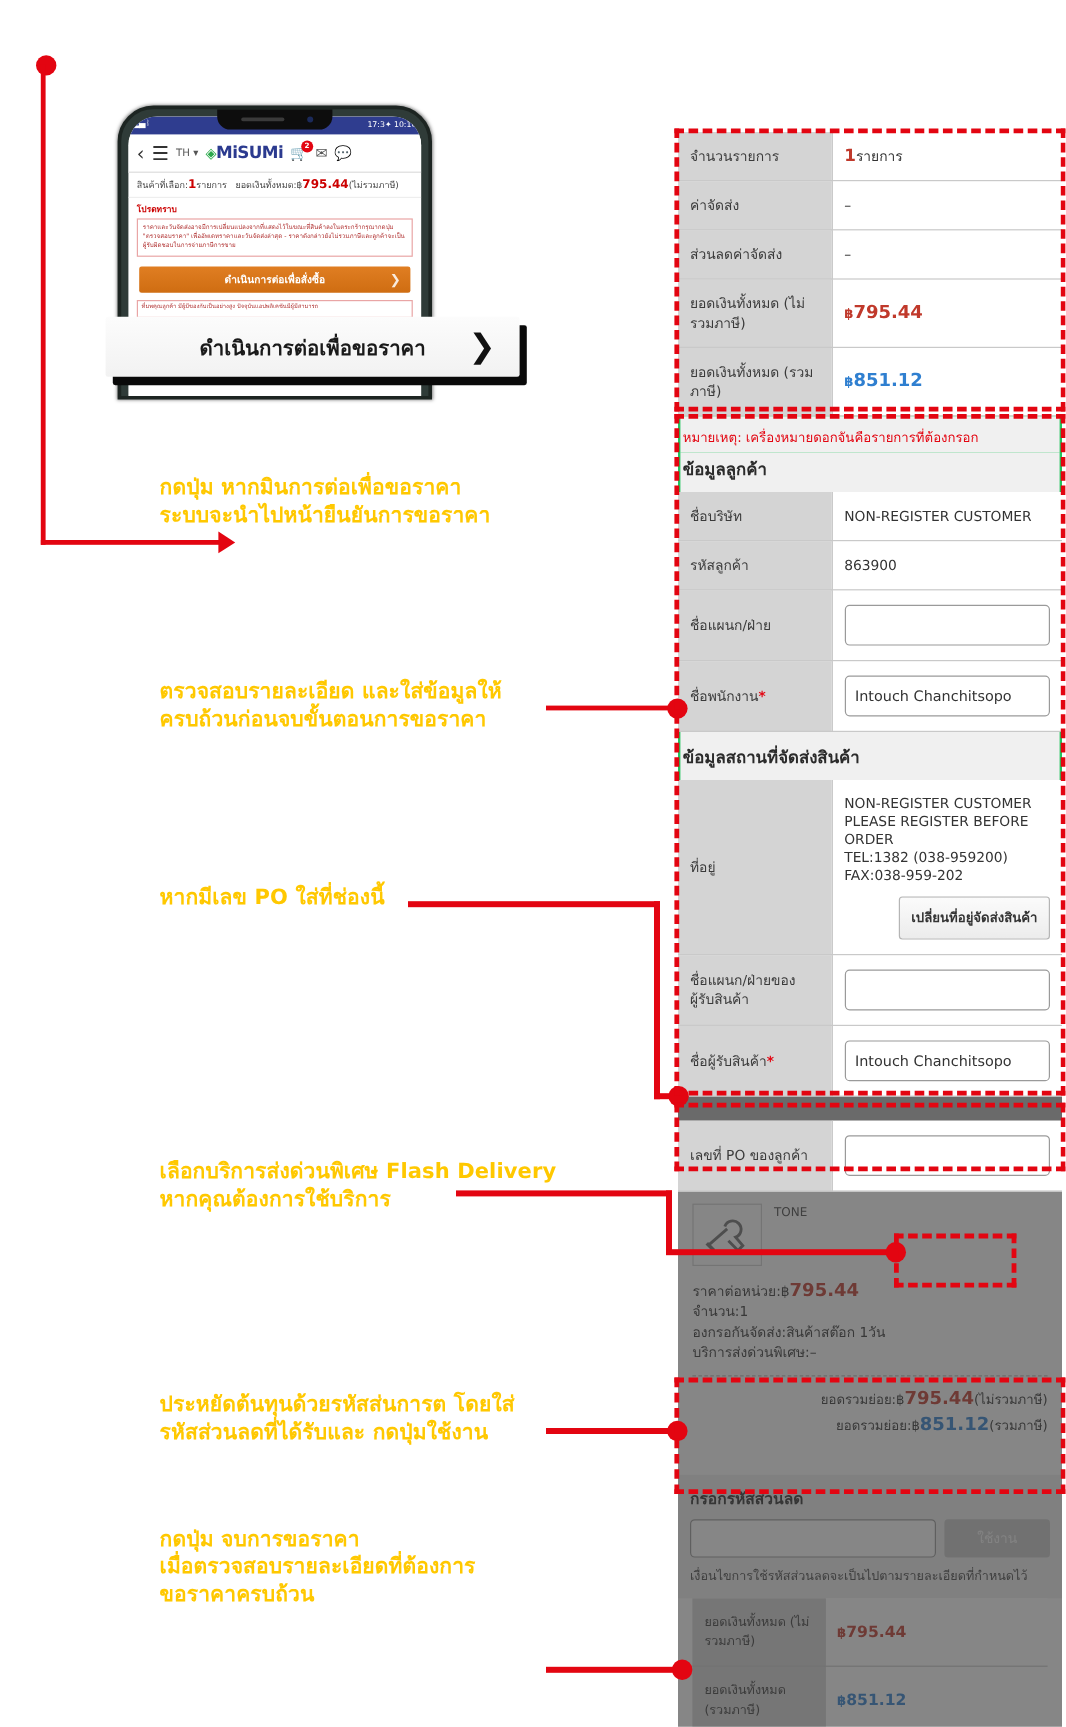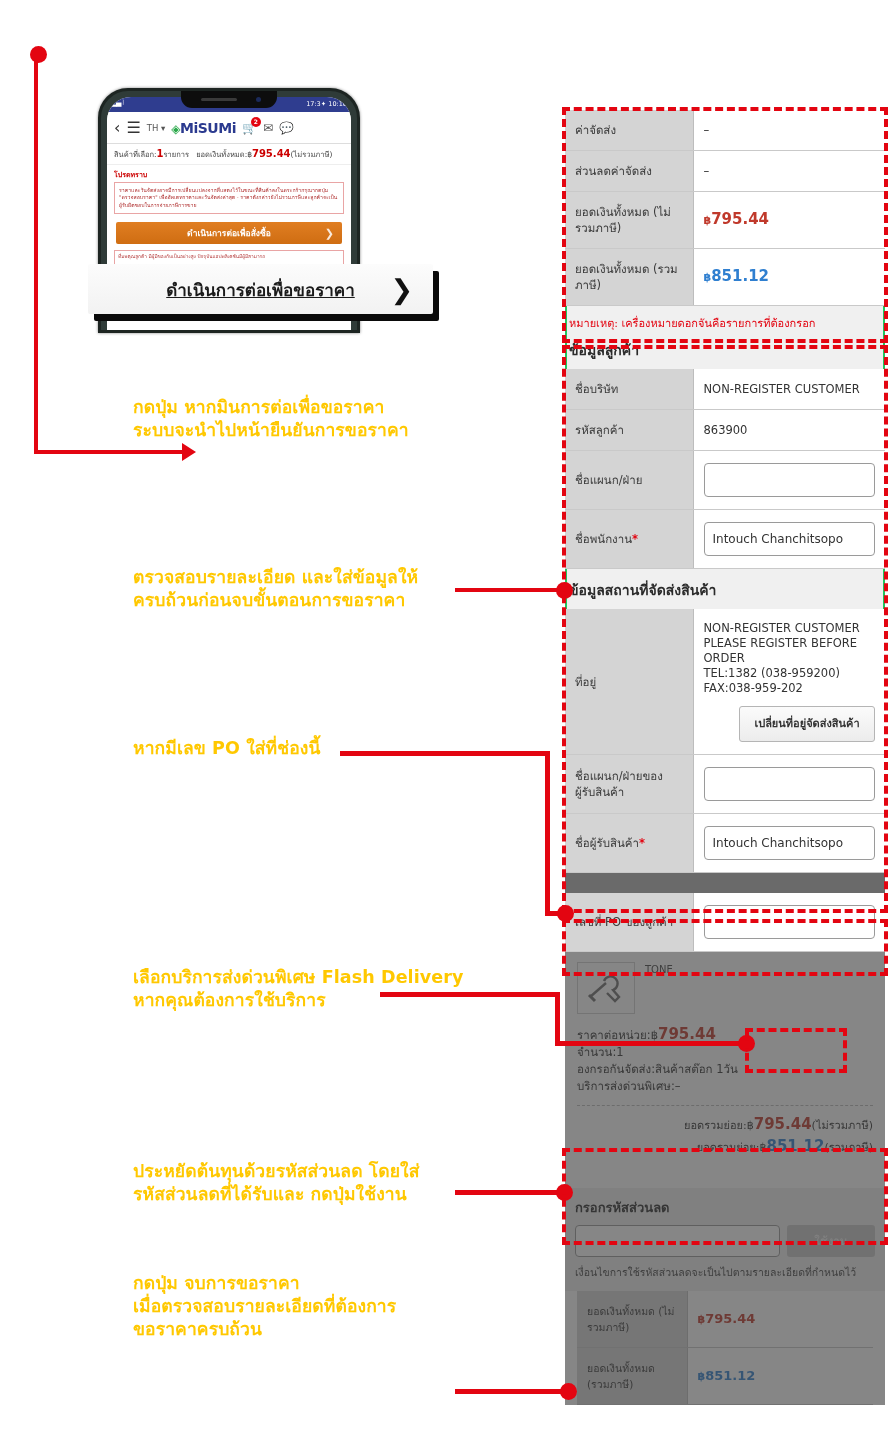--- a/index.html
+++ b/index.html
@@ -90,21 +90,21 @@
     position: absolute; left: 0px; top: 176px; width: 345px; height: 50px; z-index: 20;
   }
   #phone-callout .shadow {
     position:absolute; left: 6px; top: 7px; width: 345px; height: 50px; background: #0a0a0a; border-radius: 2px;
   }
   #phone-callout .panel {
     position:absolute; left: 0; top: 0; width: 345px; height: 50px;
     background: linear-gradient(#fcfcfc,#f2f2f2);
     display:flex; align-items:center; justify-content:center; border-radius: 2px;
   }
-  #phone-callout .label { font-size: 17px; font-weight: 700; color: #1a1a1a; text-decoration: underline; }
+  #phone-callout .label { font-size: 17px; font-weight: 700; color: #1a1a1a; }
   #phone-callout .chev {
     position:absolute; right: 20px; top: 50%; transform: translateY(-50%);
     font-size: 27px; font-weight: 800; color: #111; line-height: 1;
   }
 
   
   #page-col { position: absolute; left: 565px; top: 110px; width: 320px; }
   .tbl { width: 100%; border-collapse: collapse; background: #fff; table-layout: fixed; }
   .tbl td { border-bottom: 1px solid #c9c9c9; padding: 12px 10px; vertical-align: middle; }
   .tbl td.k {
@@ -121,21 +121,21 @@
   .field {
     width: 100%; height: 34px; border: 1px solid #9a9a9a; border-radius: 4px;
     background: #fff; font-size: 12px; color: #333; padding: 0 8px;
     font-family: inherit;
   }
   .field::placeholder { color:#bbb; }
   .note-red { color: #e30511; font-size: 11px; padding: 8px 2px 4px; background:#f0f0f0; }
   .sec-head { color: #2b2b2b; font-size: 14px; font-weight: 700; padding: 3px 2px 8px; background:#f0f0f0; }
   .addr-txt { font-size: 11.5px; line-height: 15px; color:#333; }
   .btn-change {
-    margin-top: 10px; margin-left: auto; display: block; width: 136px; min-height: 36px;
+    margin-top: 10px; margin-left: auto; display: block; width: 126px; min-height: 36px;
     background: linear-gradient(#fbfbfb,#ececec); border: 1px solid #b5b5b5; border-radius: 3px;
     font-size: 11px; font-weight: 700; color:#333; line-height: 14px; padding: 4px 2px;
     font-family: inherit; cursor: pointer;
   }
 
   
   .dim-wrap { position: relative; background:#fff; }
   .dim-overlay { position:absolute; inset:0; background: rgba(60,60,60,.62); pointer-events:none; }
 
   .prod { padding: 10px 12px 12px; background:#fff; }
@@ -213,20 +213,24 @@
         <span class="label">ดำเนินการต่อเพื่อขอราคา</span>
         <span class="chev">❯</span>
       </div>
     </div>
   </div>
 
   <div id="page-col">
 
     <table class="tbl">
       <tbody>
+        <tr>
+          <td class="k">จำนวนรายการ</td>
+          <td class="v"><span class="cnt-red">1</span><span>รายการ</span></td>
+        </tr>
         <tr>
           <td class="k">ค่าจัดส่ง</td>
           <td class="v dash">–</td>
         </tr>
         <tr>
           <td class="k">ส่วนลดค่าจัดส่ง</td>
           <td class="v dash">–</td>
         </tr>
         <tr>
           <td class="k">ยอดเงินทั้งหมด (ไม่รวมภาษี)</td>
@@ -397,19 +401,19 @@
   <div class="rline" style="left:455px; top:1389px; width:115px; height:5px;"></div>
   <div class="rdot" style="left:560px; top:1383px;"></div>
 
   <div class="anno" style="left:133px; top:396px;  width:400px;">กดปุ่ม หากมินการต่อเพื่อขอราคา
 ระบบจะนำไปหน้ายืนยันการขอราคา</div>
   <div class="anno" style="left:133px; top:737px;  width:330px;">หากมีเลข PO ใส่ที่ช่องนี้</div>
   <div class="anno" style="left:133px; top:566px;  width:330px;">ตรวจสอบรายละเอียด และใส่ข้อมูลให้
 ครบถ้วนก่อนจบขั้นตอนการขอราคา</div>
   <div class="anno" style="left:133px; top:966px;  width:400px;">เลือกบริการส่งด่วนพิเศษ Flash Delivery
 หากคุณต้องการใช้บริการ</div>
-  <div class="anno" style="left:133px; top:1160px; width:400px;">ประหยัดต้นทุนด้วยรหัสส่วนลด โดยใส่
+  <div class="anno" style="left:133px; top:1160px; width:400px;">ประหยัดต้นทุนด้วยรหัสส่นการต โดยใส่
 รหัสส่วนลดที่ได้รับและ กดปุ่มใช้งาน</div>
   <div class="anno" style="left:133px; top:1272px; width:400px;">กดปุ่ม จบการขอราคา
 เมื่อตรวจสอบรายละเอียดที่ต้องการ
 ขอราคาครบถ้วน</div>
 
 </div>
 
 </body></html>

